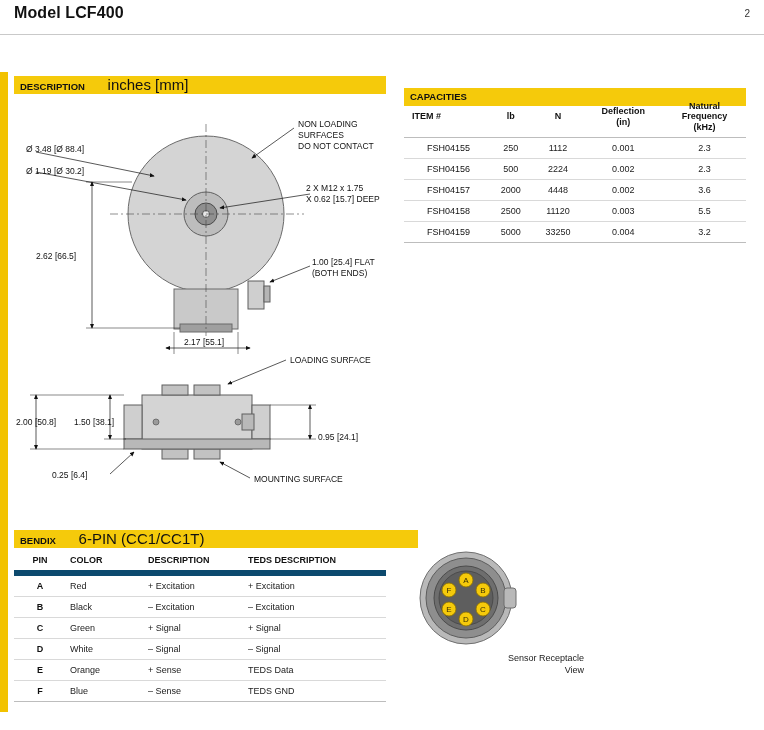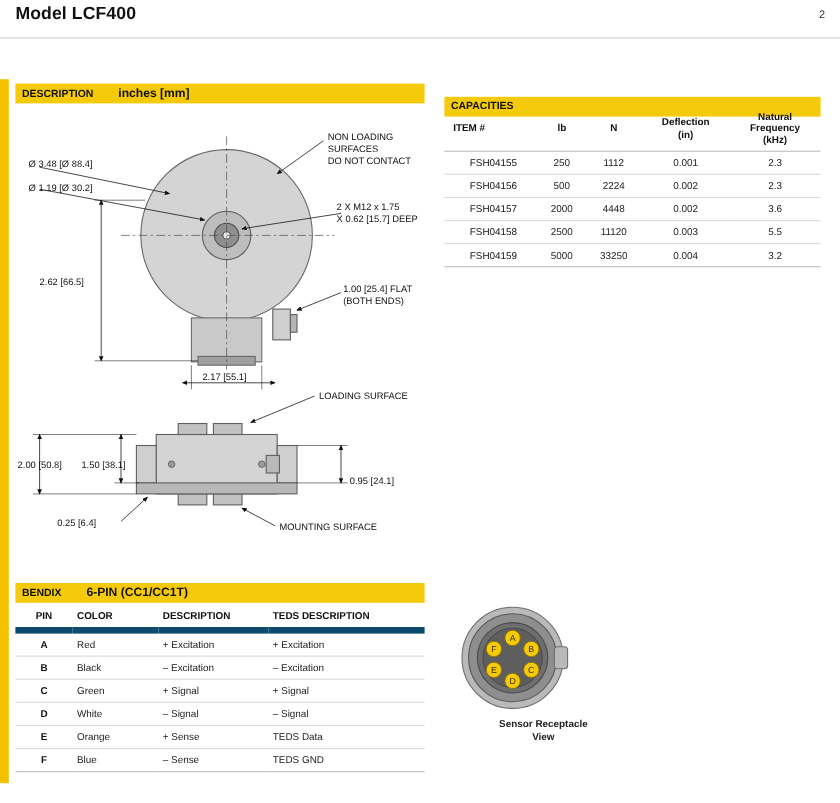--- a/index.html
+++ b/index.html
@@ -53,21 +53,21 @@
     background: #F5CA0B;
     height: 18px;
     line-height: 18px;
     font-size: 9.5px;
     padding-left: 6px;
     color: #111;
     box-sizing: border-box;
     white-space: nowrap;
   }
   .sec-head b { font-weight: bold; font-size: 9.5px; }
-  .sec-head span.sub { font-weight: bold; font-size: 11px; padding-left: 20px; }
+  .sec-head span.sub { font-weight: normal; font-size: 15px; padding-left: 20px; }
   #dim-head { left: 14px; top: 76px; width: 372px; }
 
   .draw-area {
     position: absolute;
     left: 14px;
     top: 96px;
     width: 372px;
     height: 414px;
   }
 
@@ -101,21 +101,21 @@
   table.cap td.item {
     text-align: center;
     padding-left: 8px;
     font-weight: normal;
     color: #111;
     margin-left: 20px;
   }
   table.cap tr:last-child td { border-bottom: 1px solid #bdbdbd; }
 
   
-  #ben-head { left: 14px; top: 530px; width: 372px; }
+  #ben-head { left: 14px; top: 530px; width: 404px; }
   table.ben {
     position: absolute;
     left: 14px;
     top: 550px;
     width: 372px;
     border-collapse: collapse;
     font-size: 9px;
   }
   table.ben th {
     font-size: 9px;
@@ -145,25 +145,24 @@
     left: 404px;
     top: 540px;
     width: 180px;
     height: 150px;
   }
   .conn-caption {
     position: absolute;
     left: 404px;
     top: 652px;
     width: 180px;
-    text-align: center;
+    text-align: right;
     font-size: 9px;
     color: #222;
     line-height: 1.35;
-    font-weight: bold;
   }
   svg { display: block; }
   .dimtext { font-family: "Liberation Sans", sans-serif; font-size: 8.5px; fill: #111; }
   .leadtext { font-family: "Liberation Sans", sans-serif; font-size: 8.5px; fill: #111; }
 </style>
 </head>
 <body>
 
 <div class="page-title">Model LCF400</div>
 <div class="page-number">2</div>

